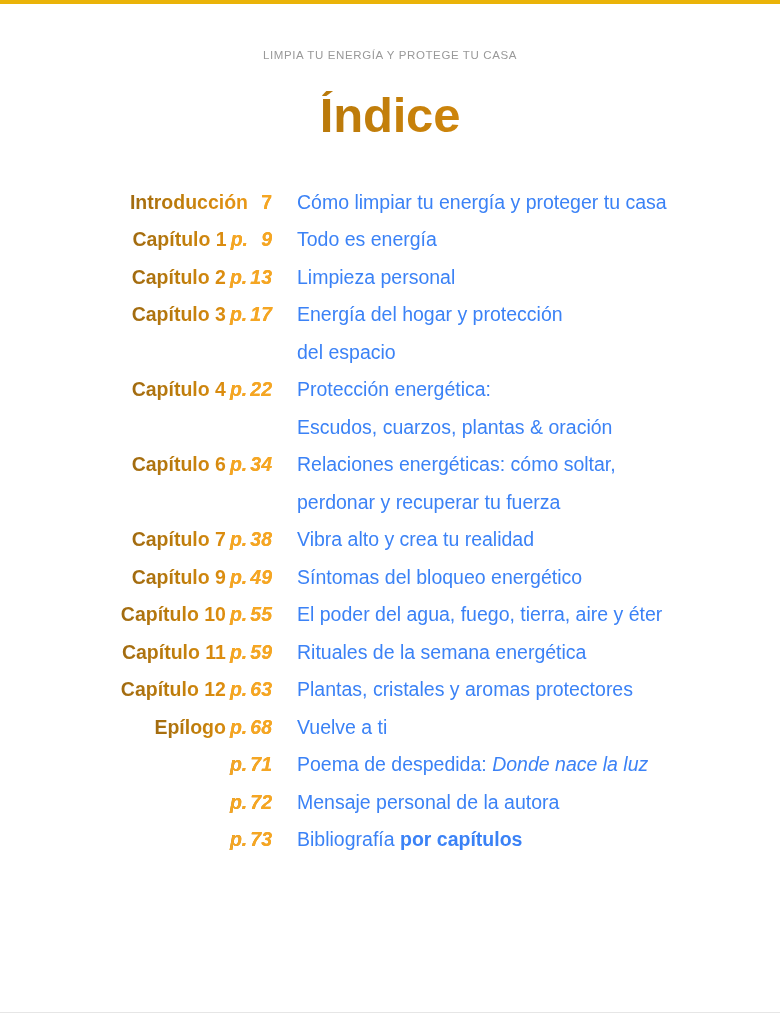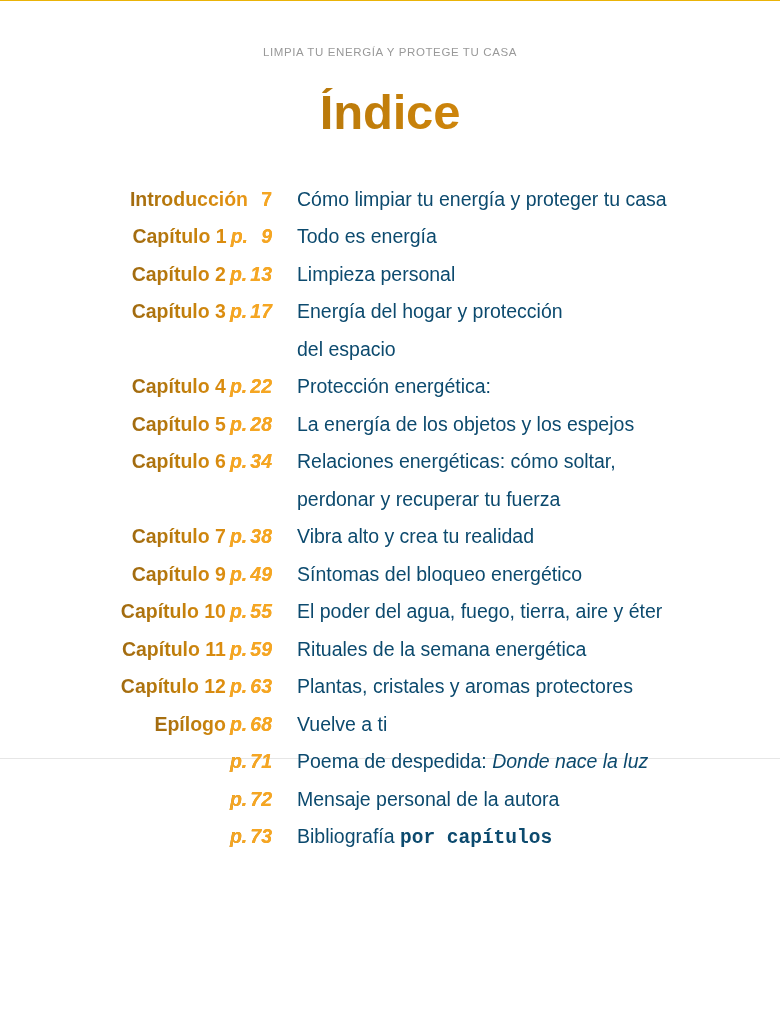--- a/index.html
+++ b/index.html
@@ -10,23 +10,23 @@
   }
   body {
     width: 780px;
     height: 1013px;
     font-family: "Liberation Sans", sans-serif;
     position: relative;
     overflow: hidden;
   }
   .page {
     width: 780px;
-    height: 759px;
+    height: 1013px;
     background: #ffffff;
-    border-top: 1px solid #eab308;
+    border-top: 4px solid #eab308;
     border-bottom: 1px solid #e6e6e6;
     position: relative;
   }
 
   
   .running-head {
     text-align: center;
     font-size: 11.5px;
     letter-spacing: 0.62px;
     color: #999999;
@@ -67,21 +67,21 @@
     height: 35.5px;
     white-space: nowrap;
     font-size: 19.5px;
     font-weight: bold;
     line-height: 35.5px;
   }
   .cell-desc {
     padding-left: 25px;
     text-align: left;
     font-size: 19.5px;
-    color: #0c4a6e;
+    color: #3b82f6;
     font-weight: 400;
     line-height: 35.5px;
     white-space: nowrap;
   }
 
   
   .grad {
     background-image: linear-gradient(95deg, #a06a10 0%, #be7d0b 35%, #e08f10 70%, #f5a623 100%);
     -webkit-background-clip: text;
     background-clip: text;
@@ -107,21 +107,21 @@
     min-width: 24px;
     text-align: right;
     padding-left: 3px;
   }
   .lbl-num.plain {
     font-style: normal;
     padding-left: 10px;
   }
 
   .desc-em { font-style: italic; margin-top: 12px; }
-  .desc-strong { font-weight: bold; font-family: Liberation Mono, monospace; }
+  .desc-strong { font-weight: bold; }
   .cont-row .cell-desc { }
 </style>
 </head>
 <body>
 
 <div class="page">
 
   <div class="running-head">LIMPIA TU ENERGÍA Y PROTEGE TU CASA</div>
 
   <h1 class="title">Índice</h1>
@@ -145,23 +145,23 @@
           <td class="cell-desc">Energía del hogar y protección</td>
         </tr>
         <tr class="toc-row cont-row">
           <td class="cell-label"></td>
           <td class="cell-desc">del espacio</td>
         </tr>
         <tr class="toc-row">
           <td class="cell-label"><span class="grad"><span class="lbl-name">Capítulo 4</span><span class="lbl-p">p.</span><span class="lbl-num">22</span></span></td>
           <td class="cell-desc">Protección energética:</td>
         </tr>
-        <tr class="toc-row">
-          <td class="cell-label"><span class="grad"><span class="lbl-name">Capítulo 5</span><span class="lbl-p">p.</span><span class="lbl-num">28</span></span></td>
-          <td class="cell-desc">La energía de los objetos y los espejos</td>
+        <tr class="toc-row cont-row">
+          <td class="cell-label"></td>
+          <td class="cell-desc">Escudos, cuarzos, plantas &amp; oración</td>
         </tr>
         <tr class="toc-row">
           <td class="cell-label"><span class="grad"><span class="lbl-name">Capítulo 6</span><span class="lbl-p">p.</span><span class="lbl-num">34</span></span></td>
           <td class="cell-desc">Relaciones energéticas: cómo soltar,</td>
         </tr>
         <tr class="toc-row cont-row">
           <td class="cell-label"></td>
           <td class="cell-desc">perdonar y recuperar tu fuerza</td>
         </tr>
         <tr class="toc-row">

